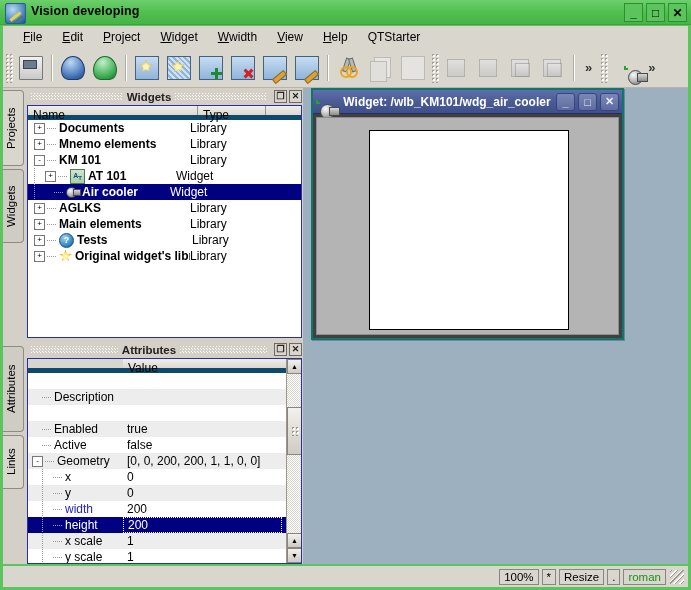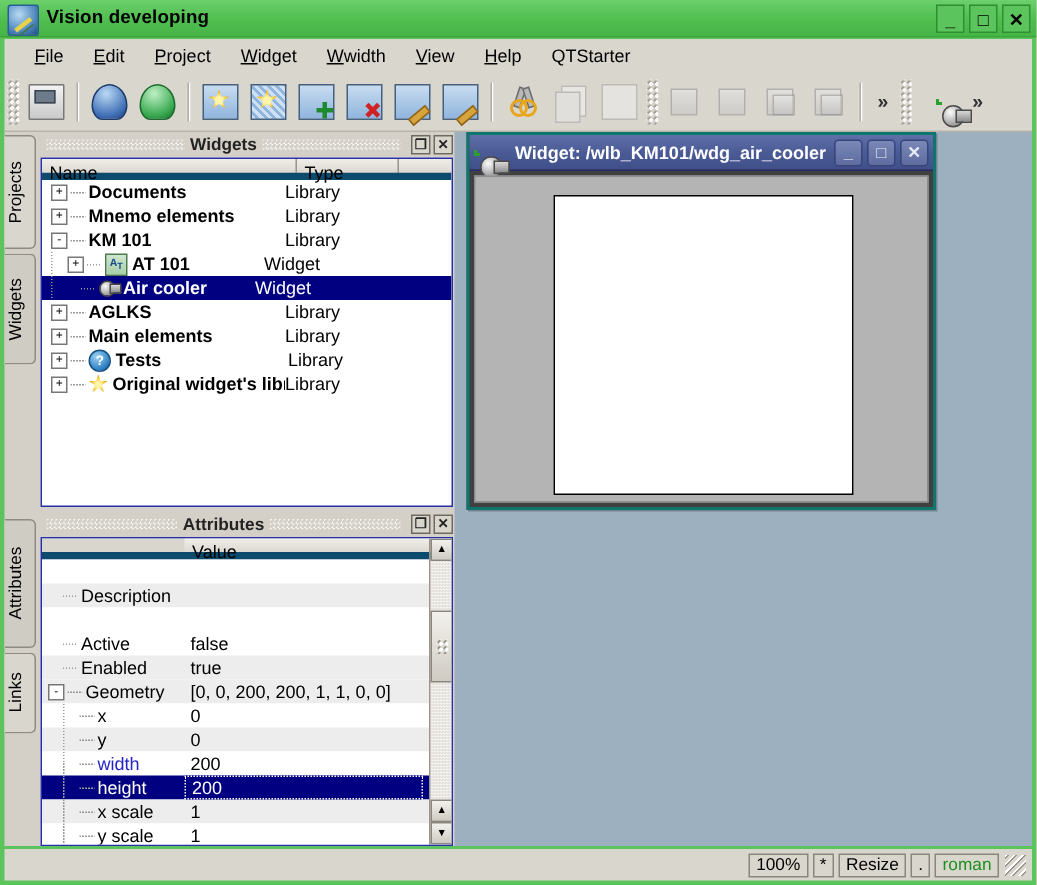--- a/index.html
+++ b/index.html
@@ -464,36 +464,36 @@
                 <span>Description</span>
               </span>
             <span class="a-val"></span>
           </div>
 
           <div class="arow">
               <span class="a-attr" style="width:95px"></span>
               <span class="a-val"></span>
             </div>
 
+          <div class="arow alt">
+            <span class="a-attr" style="width:95px">
+                <span class="sp" style="width:14px"></span>
+                <span class="dots"></span>
+                <span>Enabled</span>
+              </span>
+            <span class="a-val">true</span>
+          </div>
+
           <div class="arow">
             <span class="a-attr" style="width:95px">
                 <span class="sp" style="width:14px"></span>
                 <span class="dots"></span>
                 <span>Active</span>
               </span>
             <span class="a-val">false</span>
-          </div>
-
-          <div class="arow alt">
-            <span class="a-attr" style="width:95px">
-                <span class="sp" style="width:14px"></span>
-                <span class="dots"></span>
-                <span>Enabled</span>
-              </span>
-            <span class="a-val">true</span>
           </div>
 
           <div class="arow alt">
             <span class="a-attr" style="width:95px">
                 <span class="sp" style="width:4px"></span>
                 <span class="exp">-</span>
                 <span class="dots"></span>
                 <span>Geometry</span>
               </span>
             <span class="a-val">[0, 0, 200, 200, 1, 1, 0, 0]</span>

